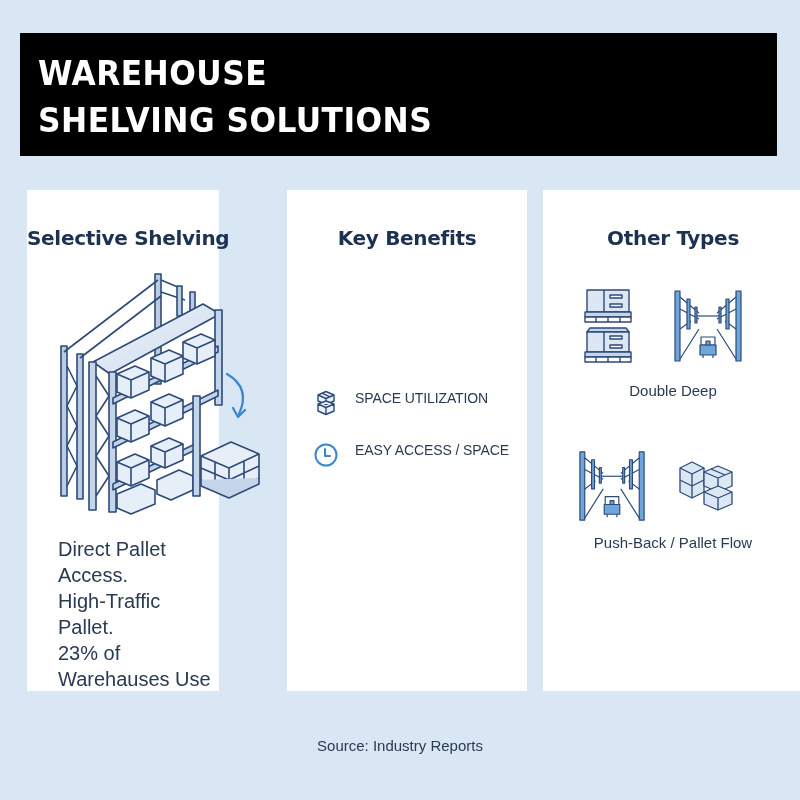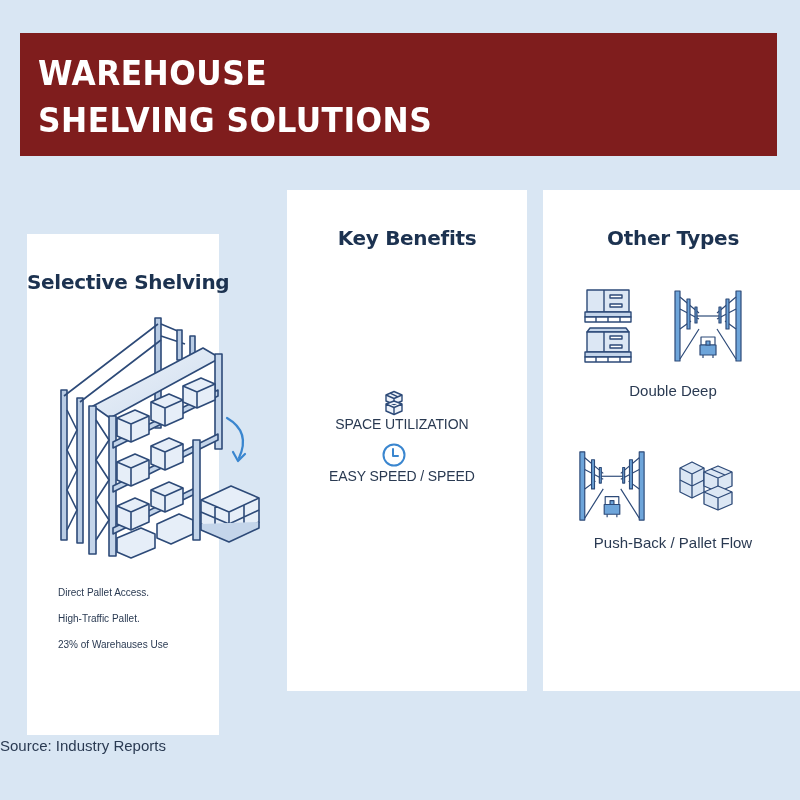--- a/index.html
+++ b/index.html
@@ -8,41 +8,41 @@
       background: #d9e6f3;
       font-family: "Liberation Sans", "DejaVu Sans", sans-serif;
       position: relative;
       overflow: hidden;
       color: #1c3250;
     }
     .header {
       position: absolute;
       left: 20px; top: 33px;
       width: 757px; height: 123px;
-      background: #7f1d1d;
+      background: #000000;
       padding: 17px 0 0 18px;
     }
     .header-line {
       color: #ffffff;
       font-family: "DejaVu Sans", sans-serif;
       font-weight: bold;
       font-size: 34px;
       line-height: 47px;
       letter-spacing: 0.5px;
       transform: scaleX(0.92);
       transform-origin: left center;
       white-space: nowrap;
     }
     .card {
       position: absolute;
       top: 190px;
       height: 501px;
       background: #ffffff;
     }
-    .card-1 { left: 27px; width: 192px; margin-top: 44px; }
+    .card-1 { left: 27px; width: 192px; }
     .card-2 { left: 287px; width: 240px; text-decoration: underline; }
     .card-3 { left: 543px; width: 260px; }
     .card-title {
       position: absolute;
       top: 36px; left: 0; right: 0;
       text-align: center;
       font-family: "DejaVu Sans", sans-serif;
       font-weight: bold;
       font-size: 20px;
       color: #1c3250;
@@ -50,34 +50,32 @@
       letter-spacing: -0.3px;
     }
     .rack {
       position: absolute;
       left: 28px; top: 76px;
       width: 210px; height: 250px;
     }
     .desc {
       position: absolute;
       left: 31px; top: 346px;
-      font-size: 10px;
+      font-size: 20px;
       line-height: 26px;
       color: #2a3a52;
     }
     .benefits {
       position: absolute;
       left: 26px; top: 200px;
     }
     .benefit {
       display: flex;
-      align-items: center;
       height: 26px;
       margin-bottom: 26px;
-      flex-direction: column;
     }
     .benefit svg { width: 26px; height: 26px; flex: none; }
     .benefit-label {
       margin-left: 16px;
       font-size: 14px;
       color: #2a3a52;
       white-space: nowrap;
       letter-spacing: -0.1px;
     }
     .type-icon { position: absolute; }
@@ -85,21 +83,21 @@
       position: absolute;
       left: 0; right: 0;
       text-align: center;
       font-size: 15px;
       color: #2a3a52;
       white-space: nowrap;
     }
     .source {
       position: absolute;
       top: 737px; left: 0; right: 0;
-      text-align: left;
+      text-align: center;
       font-size: 15px;
       color: #2a3a52;
     }
   </style>
 </head>
 <body>
 
 <div class="header">
   <div class="header-line">WAREHOUSE</div>
   <div class="header-line">SHELVING SOLUTIONS</div>
@@ -192,21 +190,21 @@
           <path d="M5 14 L13 11 L21 14 M13 17.5 L13 24.5"></path>
         </g>
       </svg>
       <span class="benefit-label">SPACE UTILIZATION</span>
     </div>
     <div class="benefit">
       <svg viewBox="0 0 26 26">
         <circle cx="13" cy="13" r="10.5" stroke="#3a86cf" stroke-width="2" fill="none"></circle>
         <path d="M12 7 L12 14 L17 14" stroke="#3a86cf" stroke-width="2" fill="none" stroke-linecap="round" stroke-linejoin="round"></path>
       </svg>
-      <span class="benefit-label">EASY SPEED / SPEED</span>
+      <span class="benefit-label">EASY ACCESS / SPACE</span>
     </div>
   </div>
 </div>
 
 <div class="card card-3">
   <div class="card-title">Other Types</div>
 
   <svg class="type-icon" style="left:41px; top:98px; width:50px; height:76px;" viewBox="0 0 50 76">
     <g stroke="#2d4a78" stroke-width="1.4" fill="#dce7f4" stroke-linejoin="round">
       <rect x="3" y="2" width="42" height="22"></rect>

